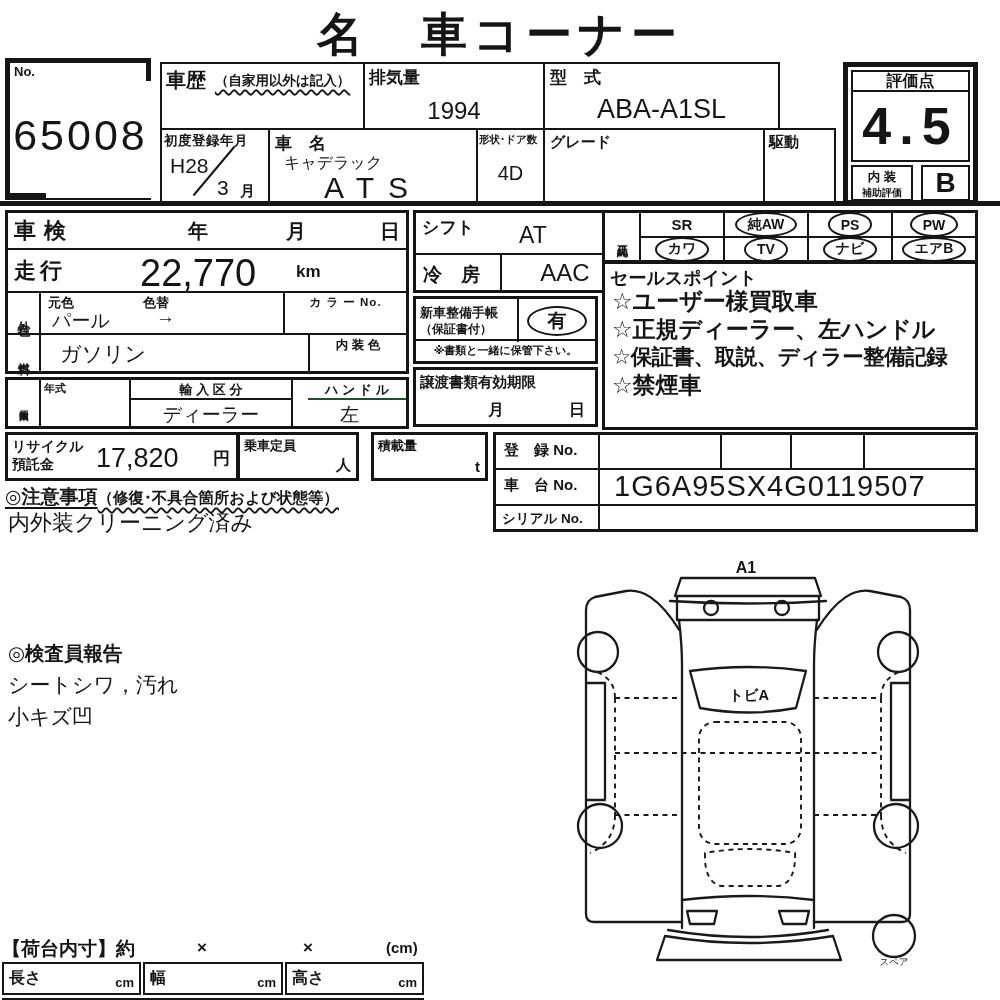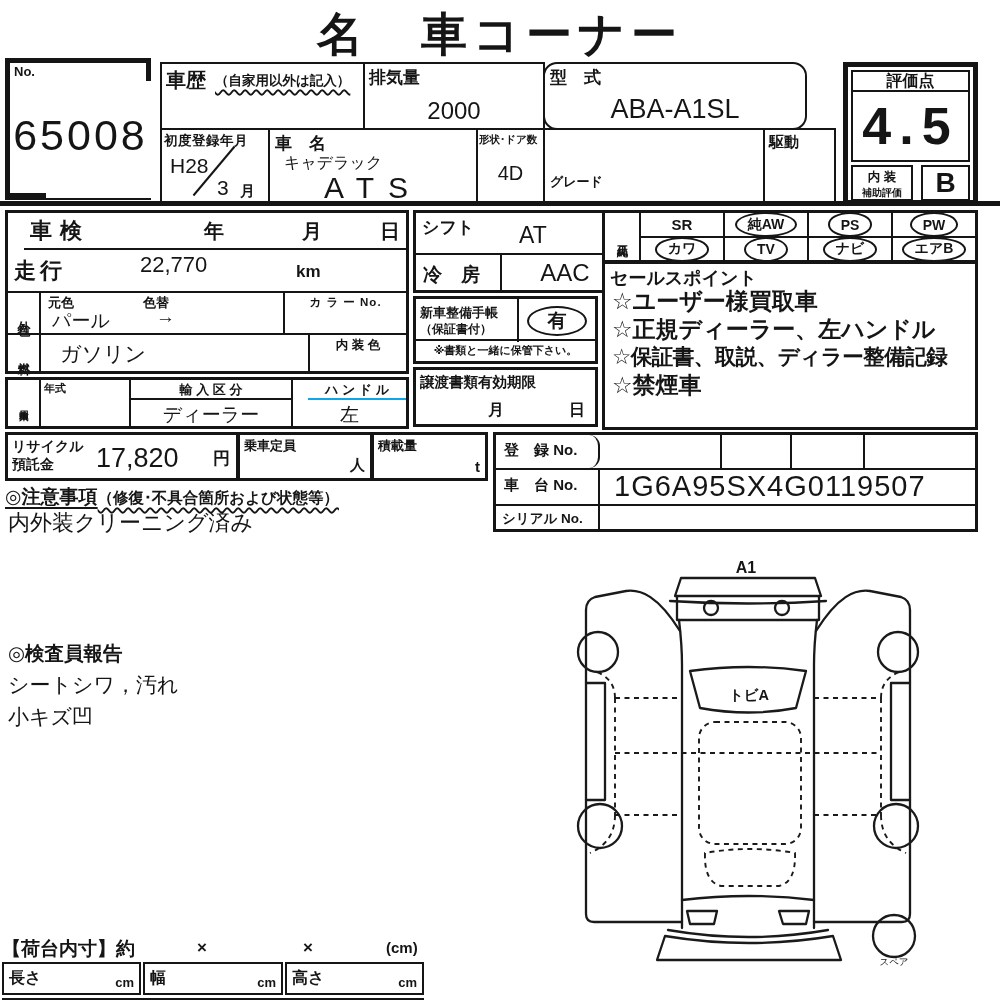--- a/index.html
+++ b/index.html
@@ -33,23 +33,23 @@
     <div class="abs bold" style="left:4px;top:1px;font-size:13px;">No.</div>
     <div class="abs" style="left:0;right:0;top:48px;text-align:center;font-size:43px;letter-spacing:3px;">65008</div>
   </div>
 
   <div class="box" style="left:160px;top:62px;width:205px;height:68px;">
     <span class="bold" style="position:absolute;left:4px;top:3px;font-size:20px;">車歴</span>
     <span class="bold wavy" style="position:absolute;left:53px;top:8px;font-size:13.5px;">（自家用以外は記入）</span>
   </div>
   <div class="box" style="left:363px;top:62px;width:182px;height:68px;">
     <span class="bold" style="position:absolute;left:4px;top:2px;font-size:17px;">排気量</span>
-    <div class="ctr" style="position:absolute;left:0;right:0;top:33px;font-size:24px;">2000</div>
-  </div>
-  <div class="box" style="left:543px;top:62px;width:264px;height:68px;border-radius:14px;">
+    <div class="ctr" style="position:absolute;left:0;right:0;top:33px;font-size:24px;">1994</div>
+  </div>
+  <div class="box" style="left:543px;top:62px;width:237px;height:68px;">
     <span class="bold" style="position:absolute;left:5px;top:2px;font-size:17px;">型　式</span>
     <div class="ctr" style="position:absolute;left:0;right:0;top:30px;font-size:27px;font-weight:500;">ABA-A1SL</div>
   </div>
 
   <div class="box" style="left:160px;top:128px;width:110px;height:77px;">
     <span class="bold" style="position:absolute;left:2px;top:2px;font-size:13.5px;letter-spacing:0.5px;">初度登録年月</span>
     <span style="position:absolute;left:8px;top:24px;font-size:21px;">H28</span>
     <div style="position:absolute;left:20px;top:40px;width:64px;height:0;border-top:2.5px solid #151515;transform:rotate(-50deg);"></div>
     <span style="position:absolute;left:55px;top:46px;font-size:21px;">3</span>
     <span class="bold" style="position:absolute;left:78px;top:52px;font-size:15px;">月</span>
@@ -57,50 +57,50 @@
   <div class="box" style="left:268px;top:128px;width:210px;height:77px;">
     <span class="bold" style="position:absolute;left:5px;top:2px;font-size:17px;">車　名</span>
     <span style="position:absolute;left:14px;top:23px;font-size:16px;">キャデラック</span>
     <div class="ctr" style="position:absolute;left:0;right:0;top:41px;font-size:30px;letter-spacing:14px;">ATS</div>
   </div>
   <div class="box" style="left:476px;top:128px;width:69px;height:77px;">
     <span class="bold" style="position:absolute;left:1px;top:3px;font-size:10.5px;">形状･ドア数</span>
     <div class="ctr" style="position:absolute;left:0;right:0;top:32px;font-size:20px;">4D</div>
   </div>
   <div class="box" style="left:543px;top:128px;width:222px;height:77px;">
-    <span class="bold" style="position:absolute;left:5px;top:3px;font-size:13px;margin-top:40px;">グレード</span>
+    <span class="bold" style="position:absolute;left:5px;top:3px;font-size:15px;">グレード</span>
   </div>
   <div class="box" style="left:763px;top:128px;width:73px;height:77px;">
     <span class="bold" style="position:absolute;left:4px;top:3px;font-size:15px;">駆動</span>
   </div>
 
   <div class="abs" style="left:843px;top:62px;width:135px;height:143px;border:5px solid #151515;box-sizing:border-box;padding:3px;">
     <div style="border:2px solid #151515;height:22px;display:flex;align-items:center;justify-content:center;font-weight:700;font-size:16px;box-sizing:border-box;">評価点</div>
     <div style="border:2px solid #151515;border-top:none;height:70px;display:flex;align-items:center;justify-content:center;font-size:52px;font-weight:600;letter-spacing:8px;box-sizing:border-box;">4.5</div>
     <div style="display:flex;margin-top:3px;height:36px;gap:8px;">
       <div style="border:2px solid #151515;width:62px;box-sizing:border-box;text-align:center;">
         <div class="bold" style="font-size:12.5px;margin-top:2px;">内 装</div>
         <div class="bold" style="font-size:10px;">補助評価</div>
       </div>
       <div style="border:2px solid #151515;flex:1;box-sizing:border-box;display:flex;align-items:center;justify-content:center;font-size:28px;font-weight:600;">B</div>
     </div>
   </div>
 
   <div class="abs" style="left:0;top:201px;width:1000px;height:5px;background:#151515;"></div>
 
   <div class="box b3" style="left:5px;top:210px;width:404px;height:164px;">
-    <div class="abs" style="left:16px;right:0;top:0;height:35px;border-bottom:2px solid #151515;padding-left:34px;">
+    <div class="abs" style="left:0;right:0;top:0;height:35px;border-bottom:2px solid #151515;padding-left:34px;">
       <span class="bold" style="position:absolute;left:6px;top:3px;font-size:22px;letter-spacing:8px;">車検</span>
       <span class="bold" style="position:absolute;left:180px;top:5px;font-size:20px;">年</span>
       <span class="bold" style="position:absolute;left:278px;top:5px;font-size:20px;">月</span>
       <span class="bold" style="position:absolute;right:6px;top:5px;font-size:20px;">日</span>
     </div>
     <div class="abs" style="left:0;right:0;top:37px;height:41px;border-bottom:2px solid #151515;">
       <span class="bold" style="position:absolute;left:6px;top:6px;font-size:22px;letter-spacing:4px;">走行</span>
-      <span style="position:absolute;left:132px;top:2px;font-size:22px;font-weight:500;text-align:right;">22,770</span>
+      <span style="position:absolute;left:132px;top:2px;font-size:38px;font-weight:500;text-align:right;">22,770</span>
       <span class="bold" style="position:absolute;left:288px;top:12px;font-size:17px;">km</span>
     </div>
     <div class="abs" style="left:0;right:0;top:80px;height:40px;border-bottom:2px solid #151515;">
       <div class="abs" style="left:0;top:0;bottom:0;width:31px;border-right:2px solid #151515;display:flex;align-items:center;justify-content:center;">
         <span class="vlabel" style="font-size:13px;">外色</span>
       </div>
       <span class="bold" style="position:absolute;left:40px;top:1px;font-size:13px;">元色</span>
       <span class="bold" style="position:absolute;left:135px;top:1px;font-size:13px;">色替</span>
       <span style="position:absolute;left:44px;top:15px;font-size:19px;">パール</span>
       <span class="bold" style="position:absolute;left:148px;top:13px;font-size:19px;">→</span>
@@ -124,21 +124,21 @@
       <span class="vlabel" style="font-size:9.5px;letter-spacing:0;">輸入車用</span>
     </div>
     <div class="abs" style="left:33px;top:0;bottom:0;width:88px;border-right:2px solid #151515;">
       <span class="bold" style="position:absolute;left:3px;top:1px;font-size:11px;">年式</span>
     </div>
     <div class="abs" style="left:123px;top:0;bottom:0;width:160px;">
       <div class="bold ctr" style="height:17px;border-bottom:2px solid #151515;font-size:13px;padding-top:1px;">輸 入 区 分</div>
       <div class="ctr" style="font-size:19px;padding-top:2px;">ディーラー</div>
     </div>
     <div class="abs" style="left:283px;top:0;bottom:0;right:0;border-left:2px solid #151515;">
-      <div class="bold ctr" style="height:17px;border-bottom:2px solid #0ea5e9;font-size:13px;padding-top:1px;margin-left:15px;">ハ ン ド ル</div>
+      <div class="bold ctr" style="height:17px;border-bottom:2px solid #14532d;font-size:13px;padding-top:1px;margin-left:15px;">ハ ン ド ル</div>
       <div class="ctr" style="font-size:19px;padding-top:2px;">左</div>
     </div>
   </div>
 
   <div class="box b3" style="left:413px;top:210px;width:218px;height:83px;">
     <div class="abs" style="left:0;right:0;top:0;height:40px;border-bottom:2px solid #151515;">
       <span class="bold" style="position:absolute;left:6px;top:3px;font-size:17px;">シフト</span>
       <span style="position:absolute;left:103px;top:9px;font-size:23px;">AT</span>
     </div>
     <div class="abs" style="left:0;right:0;top:42px;bottom:0;">
@@ -212,32 +212,32 @@
       <div>☆禁煙車</div>
     </div>
   </div>
 
   <div class="box b3" style="left:5px;top:432px;width:234px;height:49px;">
     <div class="bold" style="position:absolute;left:4px;top:3px;font-size:14px;">リサイクル</div>
     <div class="bold" style="position:absolute;left:4px;top:21px;font-size:14px;">預託金</div>
     <span style="position:absolute;left:88px;top:8px;font-size:27px;font-weight:500;">17,820</span>
     <span class="bold" style="position:absolute;right:6px;top:12px;font-size:17px;">円</span>
   </div>
-  <div class="box b3" style="left:237px;top:432px;width:136px;height:49px;padding-left:48px;">
+  <div class="box b3" style="left:237px;top:432px;width:122px;height:49px;padding-left:48px;">
     <span class="bold" style="position:absolute;left:4px;top:2px;font-size:13px;">乗車定員</span>
     <span class="bold" style="position:absolute;right:5px;bottom:3px;font-size:15px;">人</span>
   </div>
   <div class="box b3" style="left:371px;top:432px;width:117px;height:49px;">
     <span class="bold" style="position:absolute;left:4px;top:2px;font-size:13px;">積載量</span>
     <span class="bold" style="position:absolute;right:5px;bottom:3px;font-size:15px;">t</span>
   </div>
 
   <div class="box b3" style="left:493px;top:432px;width:485px;height:100px;">
     <div class="abs" style="left:0;right:0;top:0;height:33px;border-bottom:2px solid #151515;">
-      <div class="abs bold" style="left:0;top:0;bottom:0;width:104px;border-right:2px solid #151515;font-size:15px;padding:6px 0 0 8px;box-sizing:border-box;border-radius:11px;">登　録 No.</div>
+      <div class="abs bold" style="left:0;top:0;bottom:0;width:104px;border-right:2px solid #151515;font-size:15px;padding:6px 0 0 8px;box-sizing:border-box;">登　録 No.</div>
       <div class="divider-v" style="left:224px;"></div>
       <div class="divider-v" style="left:294px;"></div>
       <div class="divider-v" style="left:367px;"></div>
     </div>
     <div class="abs" style="left:0;right:0;top:35px;height:34px;border-bottom:2px solid #151515;">
       <div class="abs bold" style="left:0;top:0;bottom:0;width:104px;border-right:2px solid #151515;font-size:15px;padding:6px 0 0 8px;box-sizing:border-box;">車　台 No.</div>
       <span style="position:absolute;left:118px;top:0px;font-size:29px;font-weight:500;letter-spacing:1px;">1G6A95SX4G0119507</span>
     </div>
     <div class="abs" style="left:0;right:0;top:71px;bottom:0;">
       <div class="abs bold" style="left:0;top:0;bottom:0;width:104px;border-right:2px solid #151515;font-size:13.5px;padding:4px 0 0 6px;box-sizing:border-box;">シリアル No.</div>

